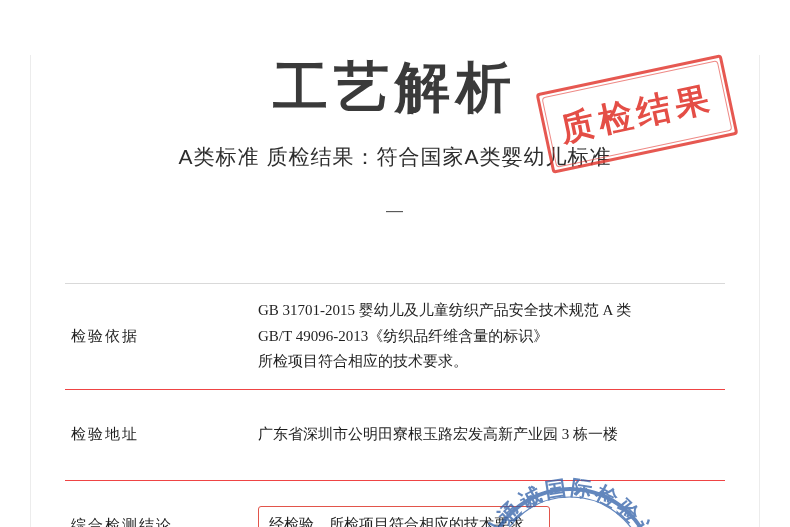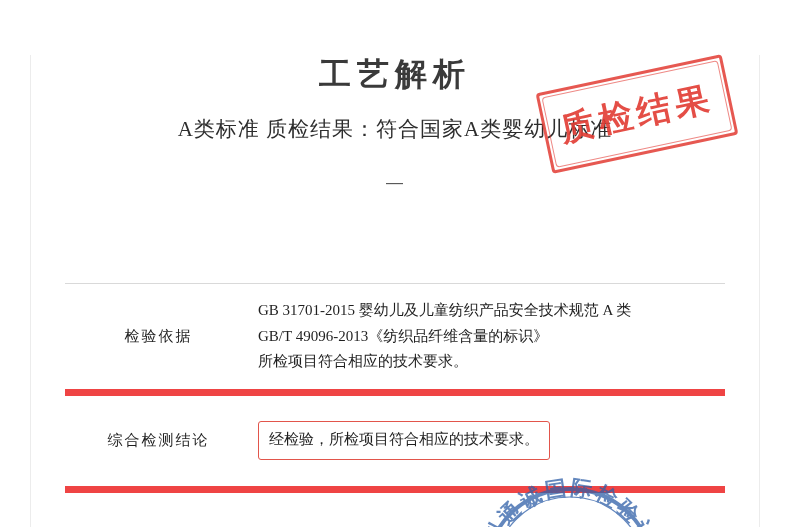--- a/index.html
+++ b/index.html
@@ -21,30 +21,30 @@
     width: 790px;
     height: 527px;
     box-sizing: border-box;
   }
 
   
   .title {
     text-align: center;
     font-family: "Liberation Serif", serif;
     font-weight: bold;
-    font-size: 32px;
+    font-size: 55px;
     letter-spacing: 6px;
     color: #3a3a3a;
     margin-top: 55px;
     line-height: 1.2;
   }
 
   .subtitle {
     text-align: center;
-    font-family: Liberation Serif, serif;
+    font-family: Liberation Sans, sans-serif;
     font-size: 21px;
     color: #2d2d2d;
     margin-top: 22px;
     letter-spacing: 1px;
   }
 
   .divider-dash {
     text-align: center;
     margin-top: 30px;
     color: #555;
@@ -95,30 +95,29 @@
     top: 228px;
     width: 660px;
   }
   table.report {
     border-collapse: collapse;
     width: 100%;
     table-layout: fixed;
   }
   table.report td {
     border-top: 1px solid #d9d9d9;
-    border-bottom: 7px solid #ef4444;
+    border-bottom: 1px solid #ef4444;
     padding: 14px 6px;
     vertical-align: middle;
     font-family: "Liberation Serif", serif;
     font-size: 15px;
     color: #1f1f1f;
   }
   td.label {
     width: 175px;
-    text-align: center;
     letter-spacing: 2px;
     font-size: 15px;
   }
   td.value {
     padding-left: 22px;
     line-height: 1.7;
   }
   .row-1 td { height: 74px; }
   .row-2 td { height: 62px; }
   .row-3 td { height: 62px; }
@@ -177,20 +176,26 @@
 
   <div class="table-wrap">
     <table class="report">
       <tbody>
         <tr class="row-1">
           <td class="label">检验依据</td>
           <td class="value">
             <span class="value-line">GB 31701-2015 婴幼儿及儿童纺织产品安全技术规范 A 类</span>
             <span class="value-line">GB/T 49096-2013《纺织品纤维含量的标识》</span>
             <span class="value-line">所检项目符合相应的技术要求。</span>
+          </td>
+        </tr>
+        <tr class="row-2">
+          <td class="label">检验地址</td>
+          <td class="value">
+            <span class="value-line">广东省深圳市公明田寮根玉路宏发高新产业园 3 栋一楼</span>
           </td>
         </tr>
         <tr class="row-3">
           <td class="label">综合检测结论</td>
           <td class="value">
             <span class="conclusion-box">经检验，所检项目符合相应的技术要求。</span>
           </td>
         </tr>
       </tbody>
     </table>

